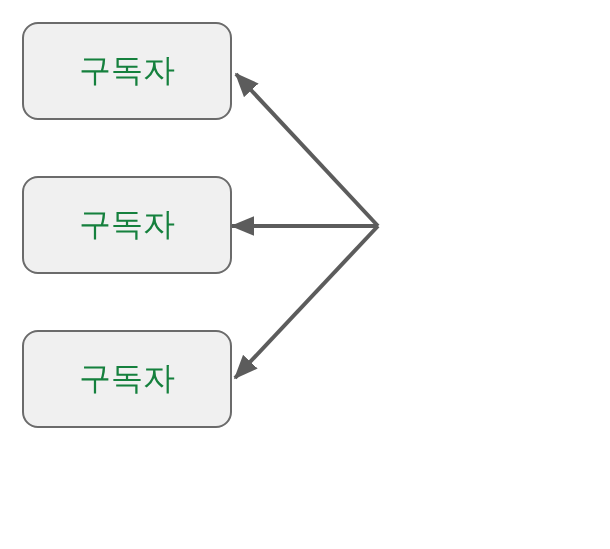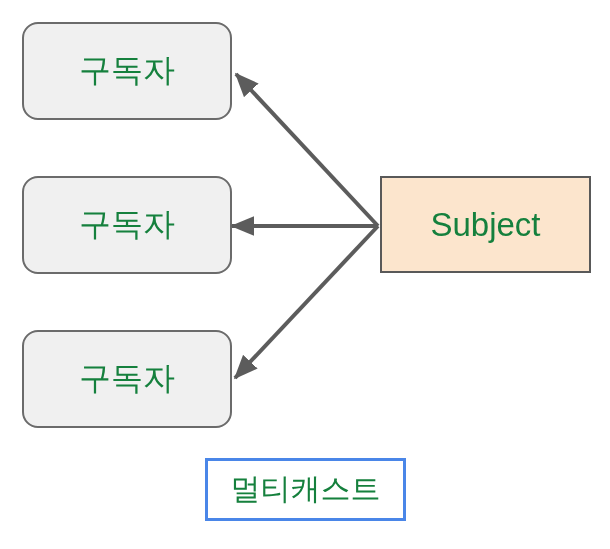--- a/index.html
+++ b/index.html
@@ -77,32 +77,26 @@
   </div>
 
   <div class="box subscriber s2">
     <span>구독자</span>
   </div>
 
   <div class="box subscriber s3">
     <span>구독자</span>
   </div>
 
-  <div class="box subject">
-    <span>Subject</span>
-  </div>
 
   <svg class="arrows" viewBox="0 0 610 549" xmlns="http://www.w3.org/2000/svg">
     <defs>
       <marker id="arrowhead" markerWidth="7" markerHeight="6" refX="5.6" refY="2.5" orient="auto" markerUnits="strokeWidth">
         <path d="M0,0 L6,2.5 L0,5 Z" fill="#5c5c5c"></path>
       </marker>
     </defs>
     <line class="arrow-line" x1="378" y1="226" x2="236" y2="74" marker-end="url(#arrowhead)"></line>
     <line class="arrow-line" x1="378" y1="226" x2="232" y2="226" marker-end="url(#arrowhead)"></line>
     <line class="arrow-line" x1="378" y1="226" x2="235" y2="378" marker-end="url(#arrowhead)"></line>
   </svg>
 
-  <div class="box caption">
-    <span>멀티캐스트</span>
-  </div>
 
 </div>
 
 </body></html>

